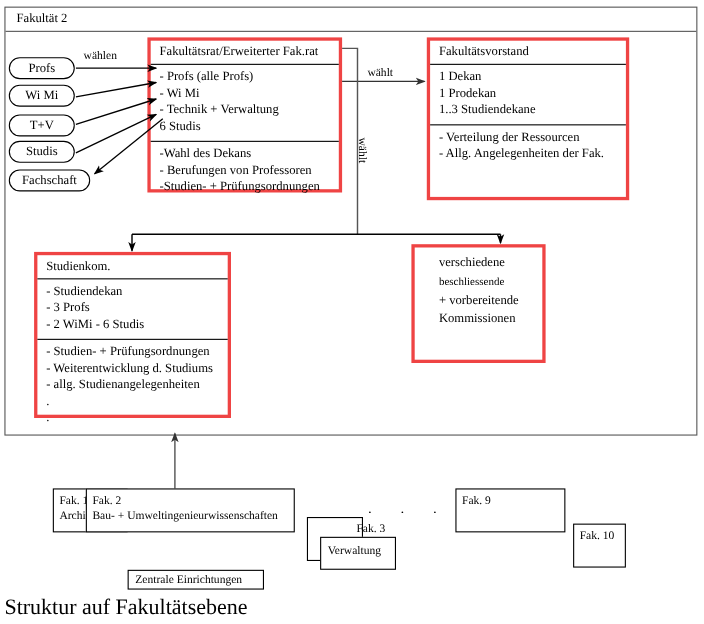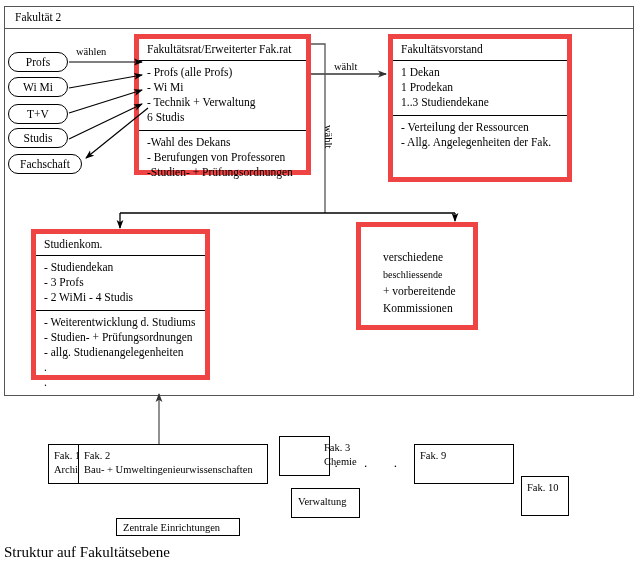--- a/index.html
+++ b/index.html
@@ -38,21 +38,21 @@
     height: 22px;
     border-bottom: 1px solid #555555;
     box-sizing: border-box;
     font-size: 11.5px;
     line-height: 21px;
     padding-left: 10px;
   }
 
   
   .ubox {
-    border: 5px solid #ef4444;
+    border: 3px solid #ef4444;
     box-sizing: border-box;
     background: #ffffff;
   }
   .ubox .uhead {
     border-bottom: 1px solid #000000;
     padding: 3px 8px 4px 8px;
     font-size: 11.5px;
     line-height: 14px;
   }
   .ubox .usec {
@@ -97,21 +97,21 @@
     white-space: nowrap;
     transform: rotate(90deg);
     transform-origin: left top;
   }
 
   svg.ov { position: absolute; left: 0; top: 0; overflow: visible; }
 
   #diagram-caption {
     left: 4px;
     top: 543px;
-    font-size: 15px;
+    font-size: 20px;
     line-height: 18px;
     white-space: nowrap;
   }
 
   .dots { font-size: 13px; letter-spacing: 11px; line-height: 10px; }
 </style>
 </head>
 <body>
 
 <div id="canvas">
@@ -162,32 +162,32 @@
       <div>- Verteilung der Ressourcen</div>
       <div>- Allg. Angelegenheiten der Fak.</div>
     </div>
   </div>
 
   <div class="abs ubox" style="left:31px; top:229px; width:179px; height:151px;">
     <div class="uhead">Studienkom.</div>
     <div class="usec">
       <div>- Studiendekan</div>
       <div>- 3 Profs</div>
-      <div>- 2 WiMi - 4 Studis</div>
-    </div>
-    <div class="usec">
+      <div>- 2 WiMi - 6 Studis</div>
+    </div>
+    <div class="usec">
+      <div>- Studien- + Prüfungsordnungen</div>
       <div>- Weiterentwicklung d. Studiums</div>
-      <div>- Studien- + Prüfungsordnungen</div>
       <div>- allg. Studienangelegenheiten</div>
       <div>.</div>
       <div>.</div>
     </div>
   </div>
 
-  <div class="abs ubox" style="left:356px; top:222px; width:122px; height:108px; padding:22px 0 0 22px;">
+  <div class="abs ubox" style="left:374px; top:222px; width:122px; height:108px; padding:6px 0 0 22px;">
     <div class="lbl" style="font-size:11.5px; line-height:17px;">verschiedene</div>
     <div class="lbl" style="font-size:10px; line-height:17px;">beschliessende</div>
     <div class="lbl" style="font-size:11.5px; line-height:17px;">+ vorbereitende</div>
     <div class="lbl" style="font-size:11.5px; line-height:17px;">Kommissionen</div>
   </div>
 
   <svg class="ov" width="640" height="567">
     <defs>
       <marker id="ah" markerWidth="9" markerHeight="9" refX="8" refY="4.0" orient="auto" markerUnits="userSpaceOnUse">
         <path d="M0,0.6 L9,4.0 L0,7.4 L2.3,4.0 Z" fill="#000"></path>
@@ -227,21 +227,21 @@
   <div class="abs pbox" style="left:4px; top:444px; width:68px; height:40px;margin-left:44px;">
     <div>Fak. 1</div>
     <div>Architektur</div>
   </div>
 
   <div class="abs pbox" style="left:78px; top:444px; width:190px; height:40px;">
     <div>Fak. 2</div>
     <div>Bau- + Umweltingenieurwissenschaften</div>
   </div>
 
-  <div class="abs pbox" style="left:279px; top:436px; width:38px; height:40px;padding-left:44px;">
+  <div class="abs pbox" style="left:279px; top:470px; width:38px; height:40px;padding-left:44px;">
     <div>Fak. 3</div>
     <div>Chemie</div>
   </div>
 
   <div class="abs dots" style="left:334px; top:461px;">·  ·  ·  ·  ·</div>
 
   <div class="abs pbox" style="left:414px; top:444px; width:100px; height:40px;">
     <div>Fak. 9</div>
     <div></div>
   </div>

